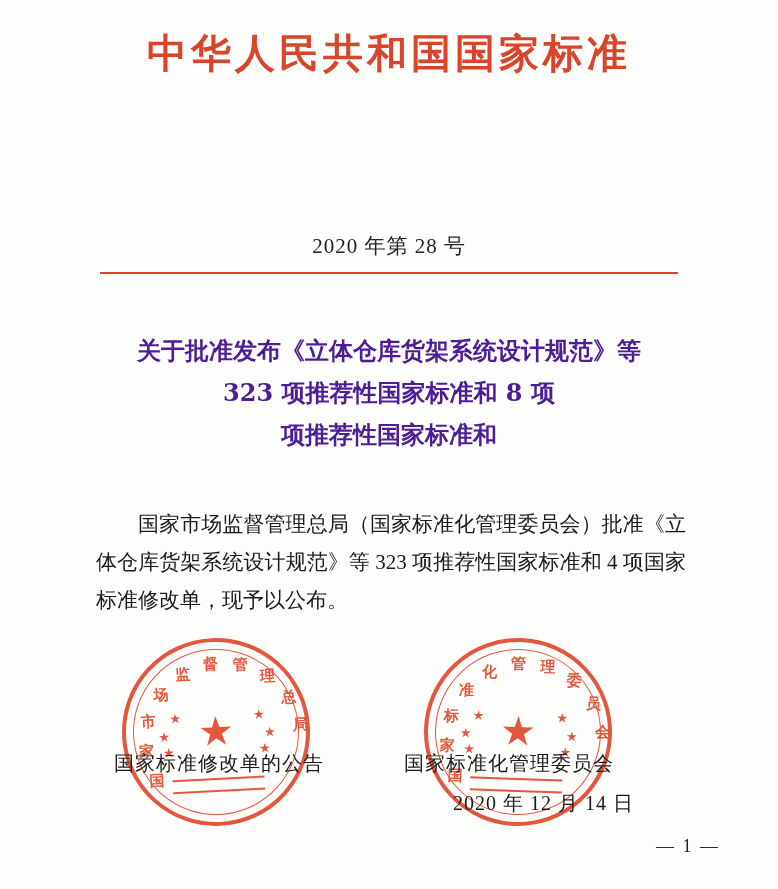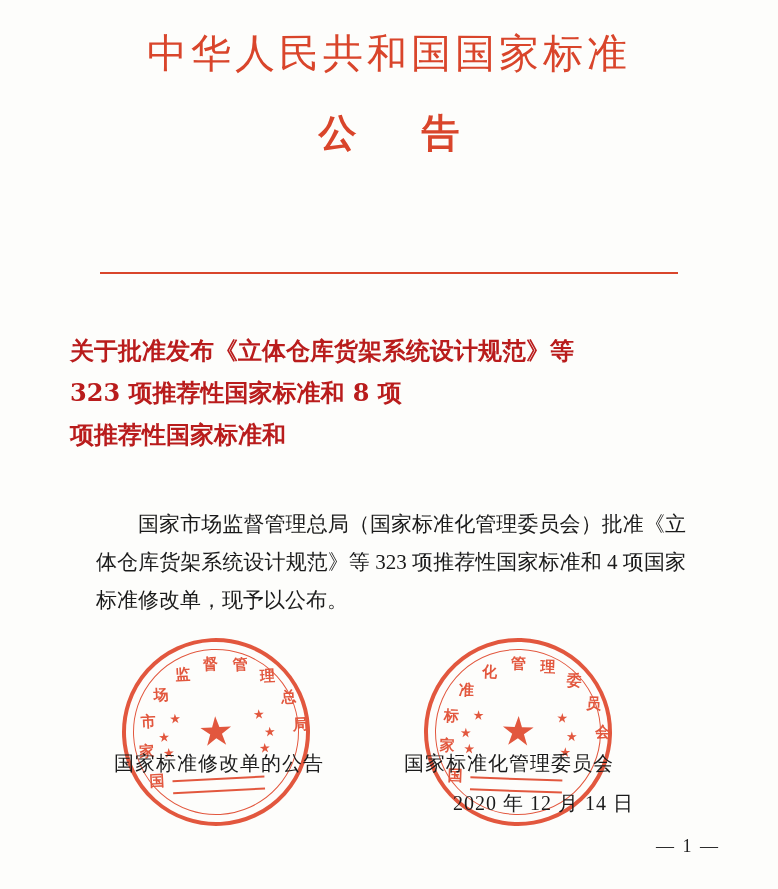--- a/index.html
+++ b/index.html
@@ -25,21 +25,21 @@
 
   
   .doc-title {
     position: absolute;
     top: 26px;
     left: 0;
     width: 778px;
     text-align: center;
     font-family: "DejaVu Serif", serif;
     font-size: 40px;
-    font-weight: normal;
+    font-weight: bold;
     letter-spacing: 4px;
     color: #d9452b;
     white-space: nowrap;
   }
   .doc-subtitle {
     position: absolute;
     top: 108px;
     left: 0;
     width: 778px;
     text-align: center;
@@ -71,26 +71,26 @@
     height: 2px;
     background: #d9452b;
   }
 
   
   .main-heading {
     position: absolute;
     top: 330px;
     left: 70px;
     width: 638px;
-    text-align: left;
+    text-align: center;
     font-family: "DejaVu Serif", serif;
     font-size: 24px;
     font-weight: bold;
     line-height: 42px;
-    color: #b91c1c;
+    color: #4c1d95;
   }
   .main-heading .ln {
     display: block;
     white-space: nowrap;
   }
 
   
   .body-text {
     position: absolute;
     top: 505px;
@@ -223,22 +223,22 @@
     color: #222;
     letter-spacing: 2px;
   }
 </style>
 </head>
 <body>
 
 <div class="page">
 
   <div class="doc-title">中华人民共和国国家标准</div>
-  <div class="doc-subtitle">公 告</div>
-
+
+  <div class="issue-no">2020 年第 28 号</div>
   <div class="rule"></div>
 
   <div class="main-heading">
     <span class="ln">关于批准发布《立体仓库货架系统设计规范》等</span>
     <span class="ln">323 项推荐性国家标准和 8 项</span>
     <span class="ln">项推荐性国家标准和</span>
   </div>
 
   <div class="body-text">
     <span class="first">国家市场监督管理总局（国家标准化管理委员会）批准《立体仓库货架系统设计规范》等 323 项推荐性国家标准和 4 项国家标准修改单，现予以公布。</span>

